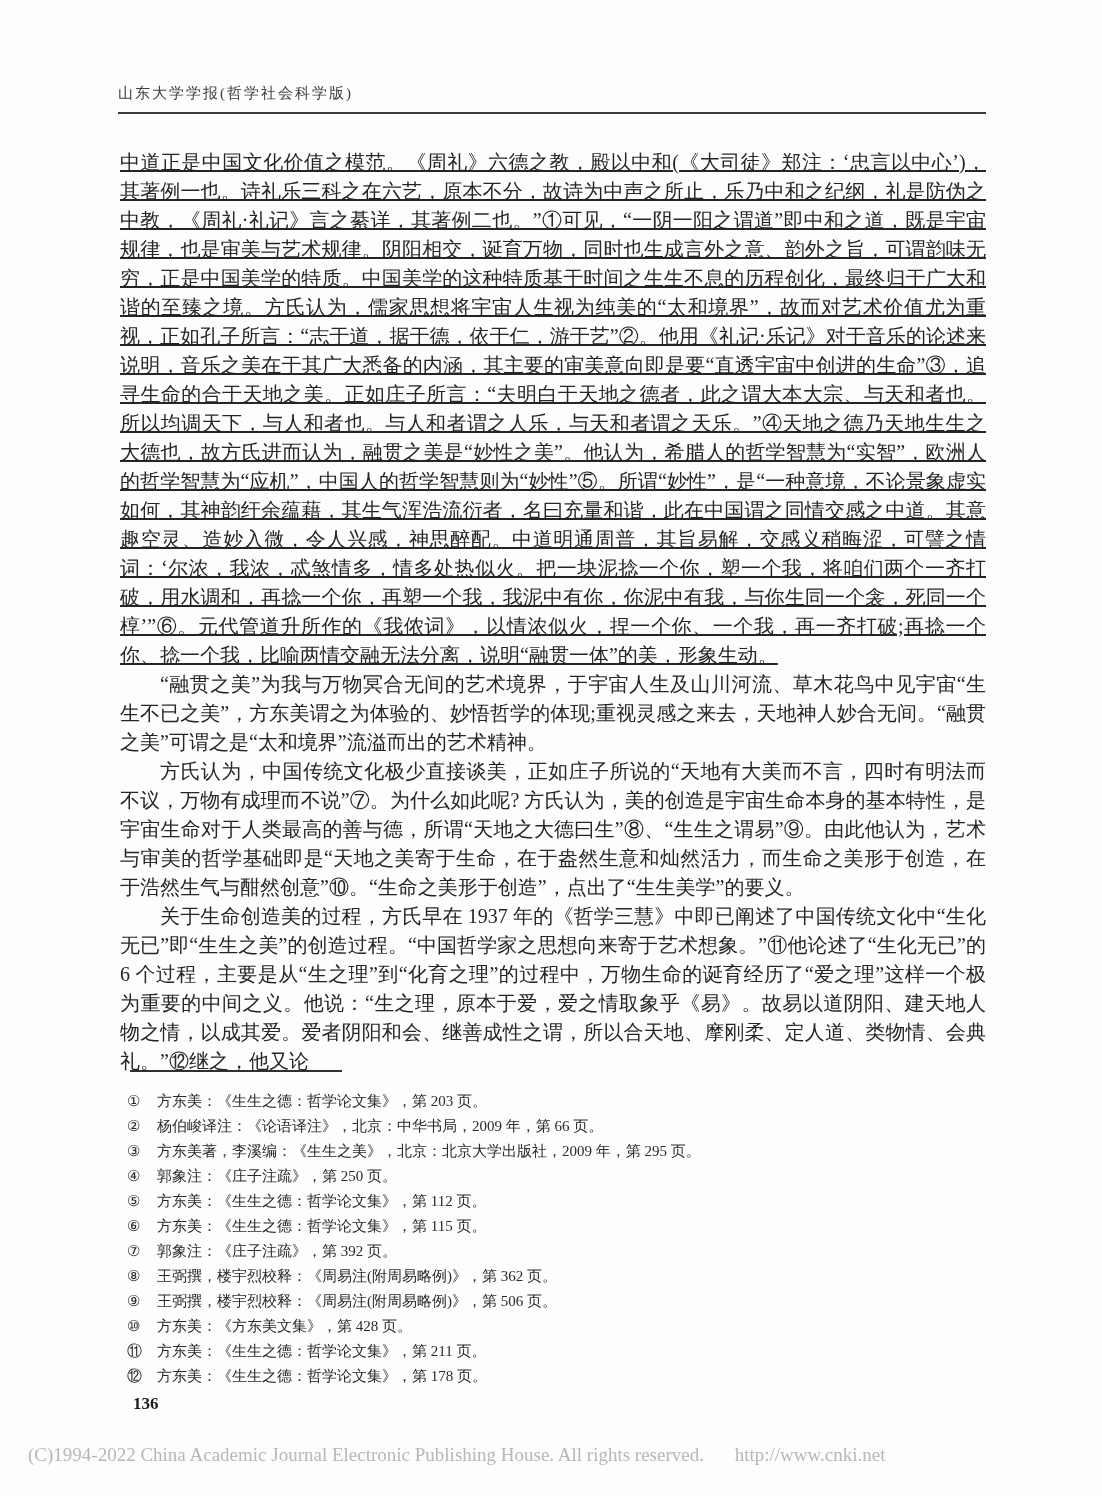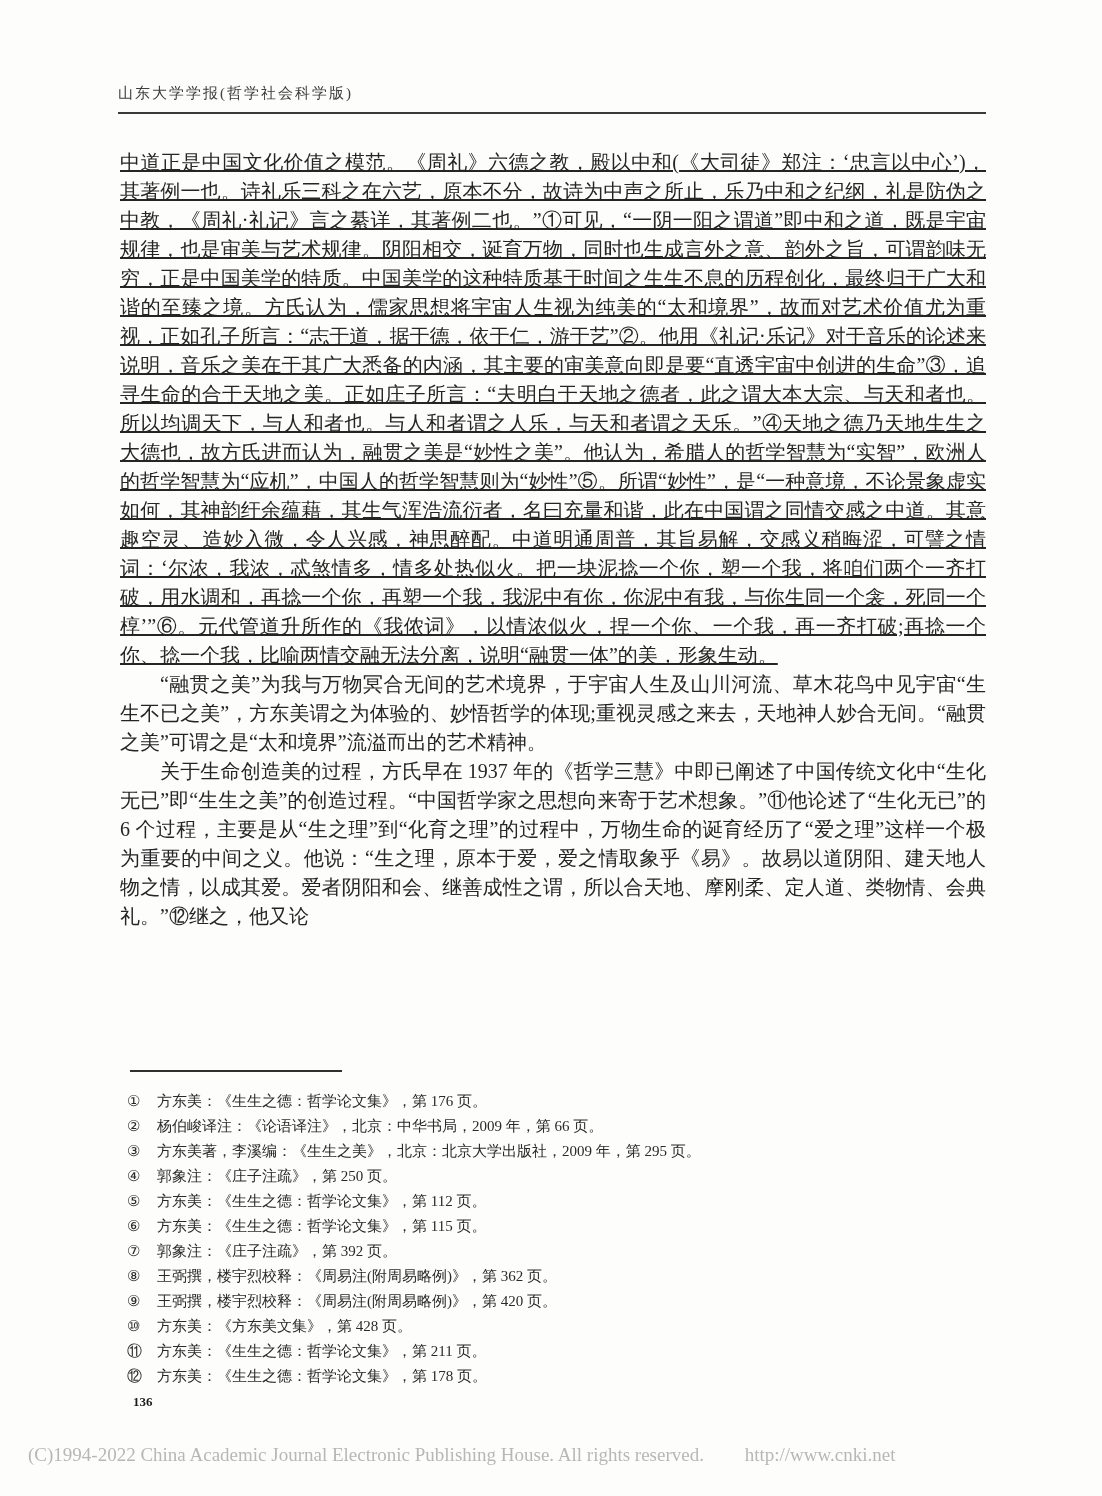--- a/index.html
+++ b/index.html
@@ -47,62 +47,63 @@
     font-size: 15px;
     line-height: 25px;
     color: #2a2a2a;
   }
   .footnote { display: flex; }
   .fn-marker { flex: 0 0 30px; }
   .fn-text { flex: 1; }
   .page-number {
     position: absolute;
     top: 1394px; left: 133px;
-    font-size: 13px;
+    font-size: 17px;
     font-weight: bold;
     color: #1c1c1c;
     font-family: "Liberation Serif", "DejaVu Serif", serif;
   }
   .footer {
     position: absolute;
     top: 1444px; left: 28px; width: 1050px;
     font-size: 19px;
     color: #b7b7b7;
     white-space: nowrap;
     font-family: "Liberation Serif", "DejaVu Serif", serif;
   }
-  .footer .footer-url { margin-left: 36px; }
+  .footer .footer-url { margin-left: 26px; }
 </style>
 </head>
 <body>
 
 <div class="page">
 
   <div class="journal-title">山东大学学报(哲学社会科学版)</div>
 
   <div class="header-rule"></div>
 
   <main class="article-body">
 
       <p class="para no-indent">中道正是中国文化价值之模范。《周礼》六德之教，殿以中和(《大司徒》郑注：‘忠言以中心’)，其著例一也。诗礼乐三科之在六艺，原本不分，故诗为中声之所止，乐乃中和之纪纲，礼是防伪之中教，《周礼·礼记》言之綦详，其著例二也。”①可见，“一阴一阳之谓道”即中和之道，既是宇宙规律，也是审美与艺术规律。阴阳相交，诞育万物，同时也生成言外之意、韵外之旨，可谓韵味无穷，正是中国美学的特质。中国美学的这种特质基于时间之生生不息的历程创化，最终归于广大和谐的至臻之境。方氏认为，儒家思想将宇宙人生视为纯美的“太和境界”，故而对艺术价值尤为重视，正如孔子所言：“志于道，据于德，依于仁，游于艺”②。他用《礼记·乐记》对于音乐的论述来说明，音乐之美在于其广大悉备的内涵，其主要的审美意向即是要“直透宇宙中创进的生命”③，追寻生命的合于天地之美。正如庄子所言：“夫明白于天地之德者，此之谓大本大宗、与天和者也。所以均调天下，与人和者也。与人和者谓之人乐，与天和者谓之天乐。”④天地之德乃天地生生之大德也，故方氏进而认为，融贯之美是“妙性之美”。他认为，希腊人的哲学智慧为“实智”，欧洲人的哲学智慧为“应机”，中国人的哲学智慧则为“妙性”⑤。所谓“妙性”，是“一种意境，不论景象虚实如何，其神韵纡余蕴藉，其生气浑浩流衍者，名曰充量和谐，此在中国谓之同情交感之中道。其意趣空灵、造妙入微，令人兴感，神思醉配。中道明通周普，其旨易解，交感义稍晦涩，可譬之情词：‘尔浓，我浓，忒煞情多，情多处热似火。把一块泥捻一个你，塑一个我，将咱们两个一齐打破，用水调和，再捻一个你，再塑一个我，我泥中有你，你泥中有我，与你生同一个衾，死同一个椁’”⑥。元代管道升所作的《我侬词》，以情浓似火，捏一个你、一个我，再一齐打破;再捻一个你、捻一个我，比喻两情交融无法分离，说明“融贯一体”的美，形象生动。</p>
 
       <p class="para">“融贯之美”为我与万物冥合无间的艺术境界，于宇宙人生及山川河流、草木花鸟中见宇宙“生生不已之美”，方东美谓之为体验的、妙悟哲学的体现;重视灵感之来去，天地神人妙合无间。“融贯之美”可谓之是“太和境界”流溢而出的艺术精神。</p>
 
 
+      <p class="para">方氏认为，中国传统文化极少直接谈美，正如庄子所说的“天地有大美而不言，四时有明法而不议，万物有成理而不说”⑦。为什么如此呢? 方氏认为，美的创造是宇宙生命本身的基本特性，是宇宙生命对于人类最高的善与德，所谓“天地之大德曰生”⑧、“生生之谓易”⑨。由此他认为，艺术与审美的哲学基础即是“天地之美寄于生命，在于盎然生意和灿然活力，而生命之美形于创造，在于浩然生气与酣然创意”⑩。“生命之美形于创造”，点出了“生生美学”的要义。</p>
 
       <p class="para">关于生命创造美的过程，方氏早在 1937 年的《哲学三慧》中即已阐述了中国传统文化中“生化无已”即“生生之美”的创造过程。“中国哲学家之思想向来寄于艺术想象。”⑪他论述了“生化无已”的 6 个过程，主要是从“生之理”到“化育之理”的过程中，万物生命的诞育经历了“爱之理”这样一个极为重要的中间之义。他说：“生之理，原本于爱，爱之情取象乎《易》。故易以道阴阳、建天地人物之情，以成其爱。爱者阴阳和会、继善成性之谓，所以合天地、摩刚柔、定人道、类物情、会典礼。”⑫继之，他又论</p>
     </main>
 
   <div class="footnote-rule"></div>
 
   <section class="footnotes">
 
       <div class="footnote">
         <span class="fn-marker">①</span>
-        <span class="fn-text">方东美：《生生之德：哲学论文集》，第 176 页。</span>
+        <span class="fn-text">方东美：《生生之德：哲学论文集》，第 203 页。</span>
       </div>
 
       <div class="footnote">
         <span class="fn-marker">②</span>
         <span class="fn-text">杨伯峻译注：《论语译注》，北京：中华书局，2009 年，第 66 页。</span>
       </div>
 
       <div class="footnote">
         <span class="fn-marker">③</span>
         <span class="fn-text">方东美著，李溪编：《生生之美》，北京：北京大学出版社，2009 年，第 295 页。</span>
@@ -128,21 +129,21 @@
         <span class="fn-text">郭象注：《庄子注疏》，第 392 页。</span>
       </div>
 
       <div class="footnote">
         <span class="fn-marker">⑧</span>
         <span class="fn-text">王弼撰，楼宇烈校释：《周易注(附周易略例)》，第 362 页。</span>
       </div>
 
       <div class="footnote">
         <span class="fn-marker">⑨</span>
-        <span class="fn-text">王弼撰，楼宇烈校释：《周易注(附周易略例)》，第 420 页。</span>
+        <span class="fn-text">王弼撰，楼宇烈校释：《周易注(附周易略例)》，第 506 页。</span>
       </div>
 
       <div class="footnote">
         <span class="fn-marker">⑩</span>
         <span class="fn-text">方东美：《方东美文集》，第 428 页。</span>
       </div>
 
       <div class="footnote">
         <span class="fn-marker">⑪</span>
         <span class="fn-text">方东美：《生生之德：哲学论文集》，第 211 页。</span>

